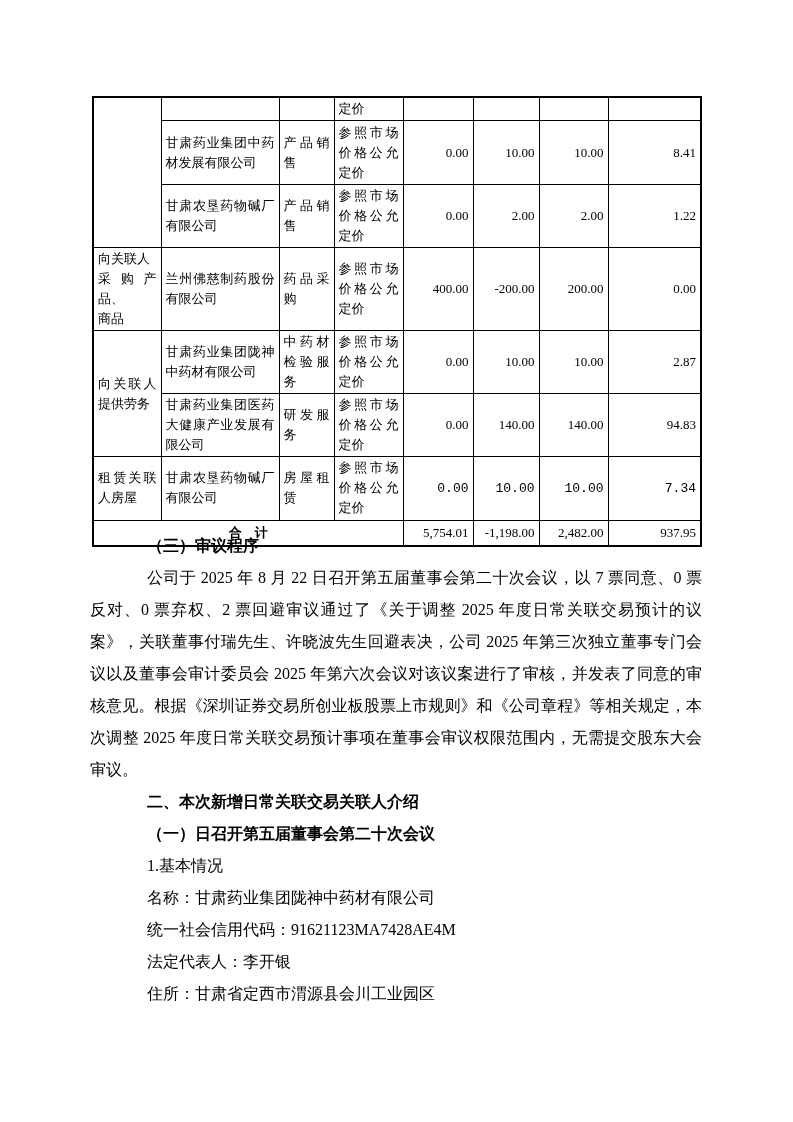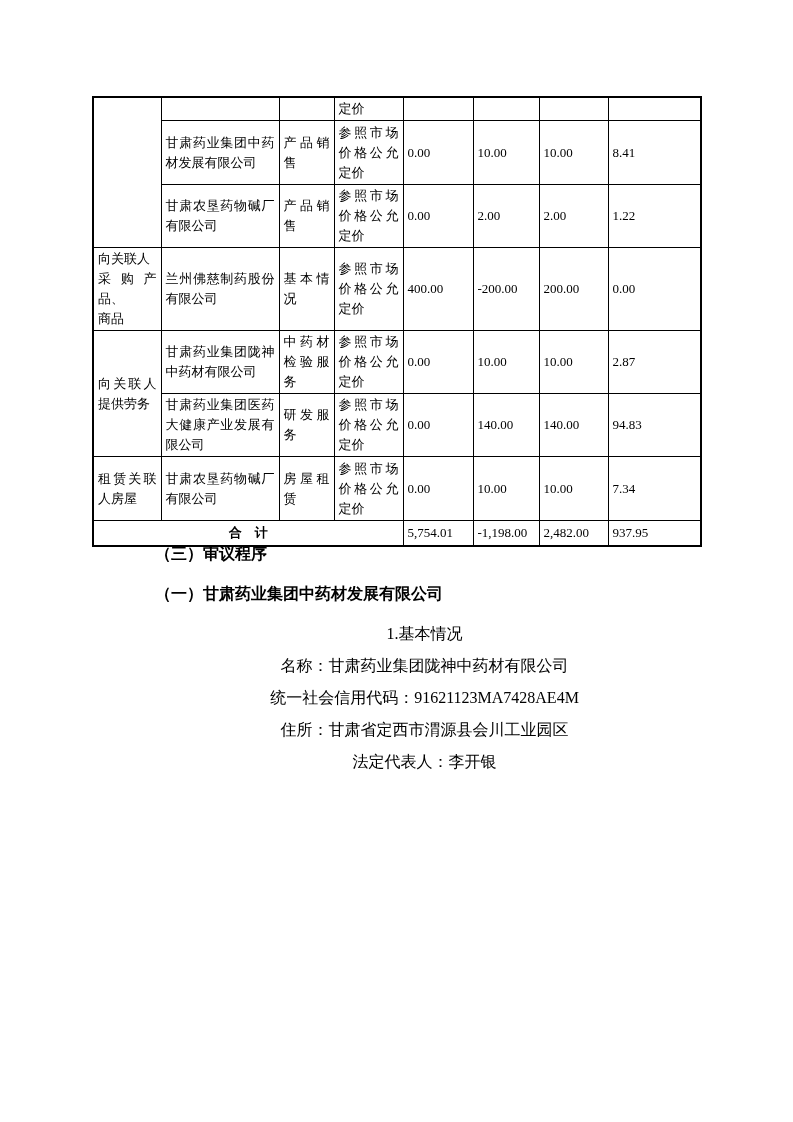--- a/index.html
+++ b/index.html
@@ -12,44 +12,43 @@
     position:absolute;left:92px;top:96px;width:608px;
     border-collapse:collapse;table-layout:fixed;
     font-size:13px;border:2px solid #000;
   }
   table.doc-table td{
     border:1px solid #000;padding:1px 4px;vertical-align:middle;
     line-height:20px;overflow:hidden;
   }
   td.txt{text-align:justify;text-justify:inter-ideograph;}
   td.pre{white-space:pre-line;}
-  td.num{text-align:left;font-variant-numeric:tabular-nums;}
+  td.num{text-align:right;font-variant-numeric:tabular-nums;}
   td.total-label{text-align:center;font-weight:bold;margin-left:48px;}
   tr.r1{height:21px;}
   tr.r2{height:64px;margin-left:22px;}
   tr.r3{height:61px;}
   tr.r4{height:65px;}
   tr.r5{height:63px;}
   tr.r6{height:63px;}
-  tr.r7{height:64px;}
+  tr.r7{height:64px;font-family:Liberation Mono, monospace;}
   tr.r8{height:25px;}
   
   .content{
     position:absolute;left:90px;top:530px;width:612px;
     font-size:16px;line-height:32px;
   }
   .content .heading{
-    font-weight:bold;margin:8px;padding-left:57px;font-size:16px;line-height:32px;
+    font-weight:bold;margin:0;padding-left:57px;font-size:16px;line-height:32px;
   }
   .content p.body-para{
     margin:0;text-align:justify;text-justify:inter-ideograph;text-indent:57px;
   }
   .content .info-line{
     padding-left:57px;
-    text-align:center;
   }
 </style>
 </head>
 <body>
 
 <div class="page">
 
   <table class="doc-table">
     <colgroup>
       <col style="width:68px">
@@ -88,21 +87,21 @@
         <td class="num">0.00</td>
         <td class="num">2.00</td>
         <td class="num">2.00</td>
         <td class="num">1.22</td>
       </tr>
       <tr class="r4">
         <td class="txt pre">向关联人
 采购产品、
 商品</td>
         <td class="txt">兰州佛慈制药股份有限公司</td>
-        <td class="txt">基本情况</td>
+        <td class="txt">药品采购</td>
         <td class="txt">参照市场价格公允定价</td>
         <td class="num">400.00</td>
         <td class="num">-200.00</td>
         <td class="num">200.00</td>
         <td class="num">0.00</td>
       </tr>
       <tr class="r5">
         <td class="txt" rowspan="2">向关联人提供劳务</td>
         <td class="txt">甘肃药业集团陇神中药材有限公司</td>
         <td class="txt">中药材检验服务</td>
@@ -136,21 +135,23 @@
         <td class="num">5,754.01</td>
         <td class="num">-1,198.00</td>
         <td class="num">2,482.00</td>
         <td class="num">937.95</td>
       </tr>
     </tbody>
   </table>
 
   <div class="content">
     <div class="heading">（三）审议程序</div>
-    <div class="heading">（一）甘肃药业集团中药材发展有限公司</div>
+    <p class="body-para">公司于 2025 年 8 月 22 日召开第五届董事会第二十次会议，以 7 票同意、0 票反对、0 票弃权、2 票回避审议通过了《关于调整 2025 年度日常关联交易预计的议案》，关联董事付瑞先生、许晓波先生回避表决，公司 2025 年第三次独立董事专门会议以及董事会审计委员会 2025 年第六次会议对该议案进行了审核，并发表了同意的审核意见。根据《深圳证券交易所创业板股票上市规则》和《公司章程》等相关规定，本次调整 2025 年度日常关联交易预计事项在董事会审议权限范围内，无需提交股东大会审议。</p>
+    <div class="heading">二、本次新增日常关联交易关联人介绍</div>
+    <div class="heading">（一）日召开第五届董事会第二十次会议</div>
     <div class="info-line">1.基本情况</div>
     <div class="info-line">名称：甘肃药业集团陇神中药材有限公司</div>
     <div class="info-line">统一社会信用代码：91621123MA7428AE4M</div>
+    <div class="info-line">法定代表人：李开银</div>
     <div class="info-line">住所：甘肃省定西市渭源县会川工业园区</div>
-    <div class="info-line">法定代表人：李开银</div>
   </div>
 
 </div>
 
 </body></html>

